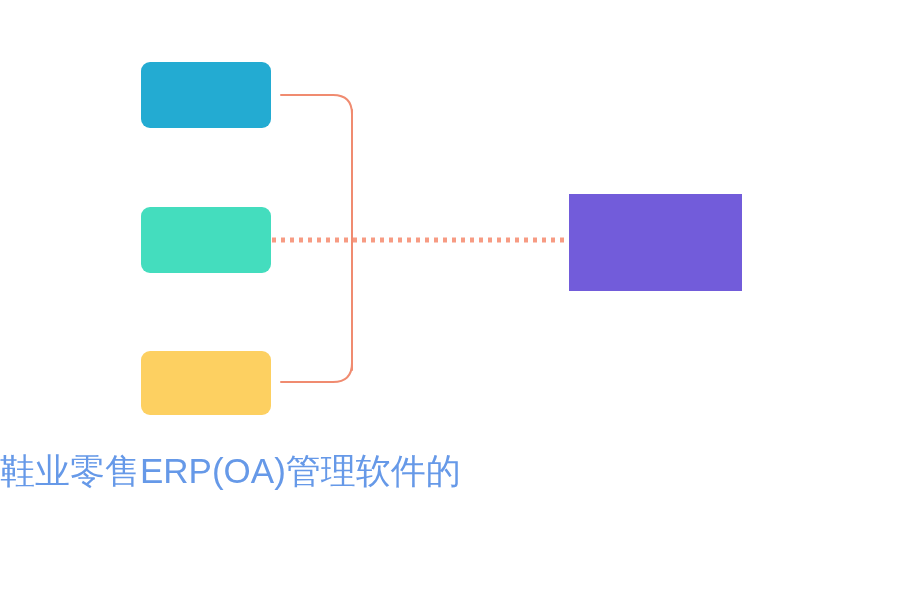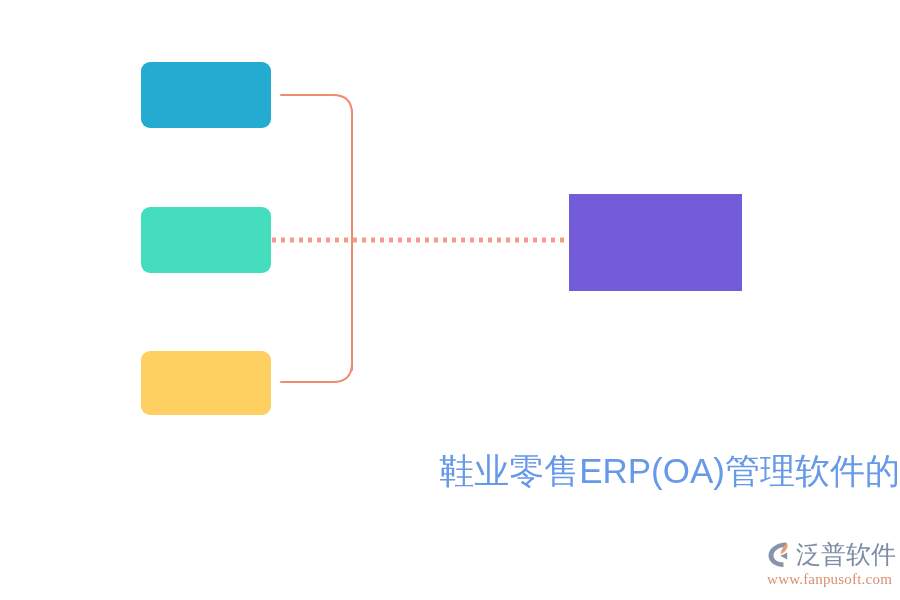--- a/index.html
+++ b/index.html
@@ -63,21 +63,21 @@
     background: #725CDA;
     border-radius: 0;
   }
 
   
   #title-block {
     position: absolute;
     left: 0;
     top: 446px;
     width: 900px;
-    text-align: right;
+    text-align: left;
     color: #6699E8;
     font-size: 35px;
     line-height: 49px;
     letter-spacing: 0px;
     white-space: nowrap;
     font-weight: 400;
   }
   #title-block .title-line {
     display: block;
   }
@@ -136,25 +136,14 @@
 
   <div class="node" id="node-blue"></div>
   <div class="node" id="node-green"></div>
   <div class="node" id="node-yellow"></div>
   <div class="node" id="node-purple"></div>
 
   <div id="title-block">
     <span class="title-line">鞋业零售ERP(OA)管理软件的</span>
   </div>
 
-  <div id="logo">
-    <div id="logo-row">
-      <svg id="logo-mark" viewBox="0 0 30 30" xmlns="http://www.w3.org/2000/svg">
-        <path d="M22.5 3.5 C12.5 3.5 4.5 9.5 4.5 16.5 C4.5 23 11 28 19.5 28 L19.5 23.5 C13.5 23.5 9.5 20.5 9.5 16.5 C9.5 12 15 7.8 22.5 7.8 Z" fill="#8893AC"></path>
-        <path d="M23.2 4.2 C19.6 6.2 17.2 10.2 16.6 15.2 C19.8 14.2 22.6 11.6 23.6 7.6 Z" fill="#E8A06A"></path>
-        <path d="M16.2 16.4 C18.4 16.0 21.0 15.0 23.2 13.2 L23.2 20.4 C20.6 19.0 18.0 17.8 16.2 16.4 Z" fill="#8893AC"></path>
-      </svg>
-      <div id="logo-wordmark">泛普软件</div>
-    </div>
-    <div id="logo-url">www.fanpusoft.com</div>
-  </div>
 
 </div>
 
 </body></html>

